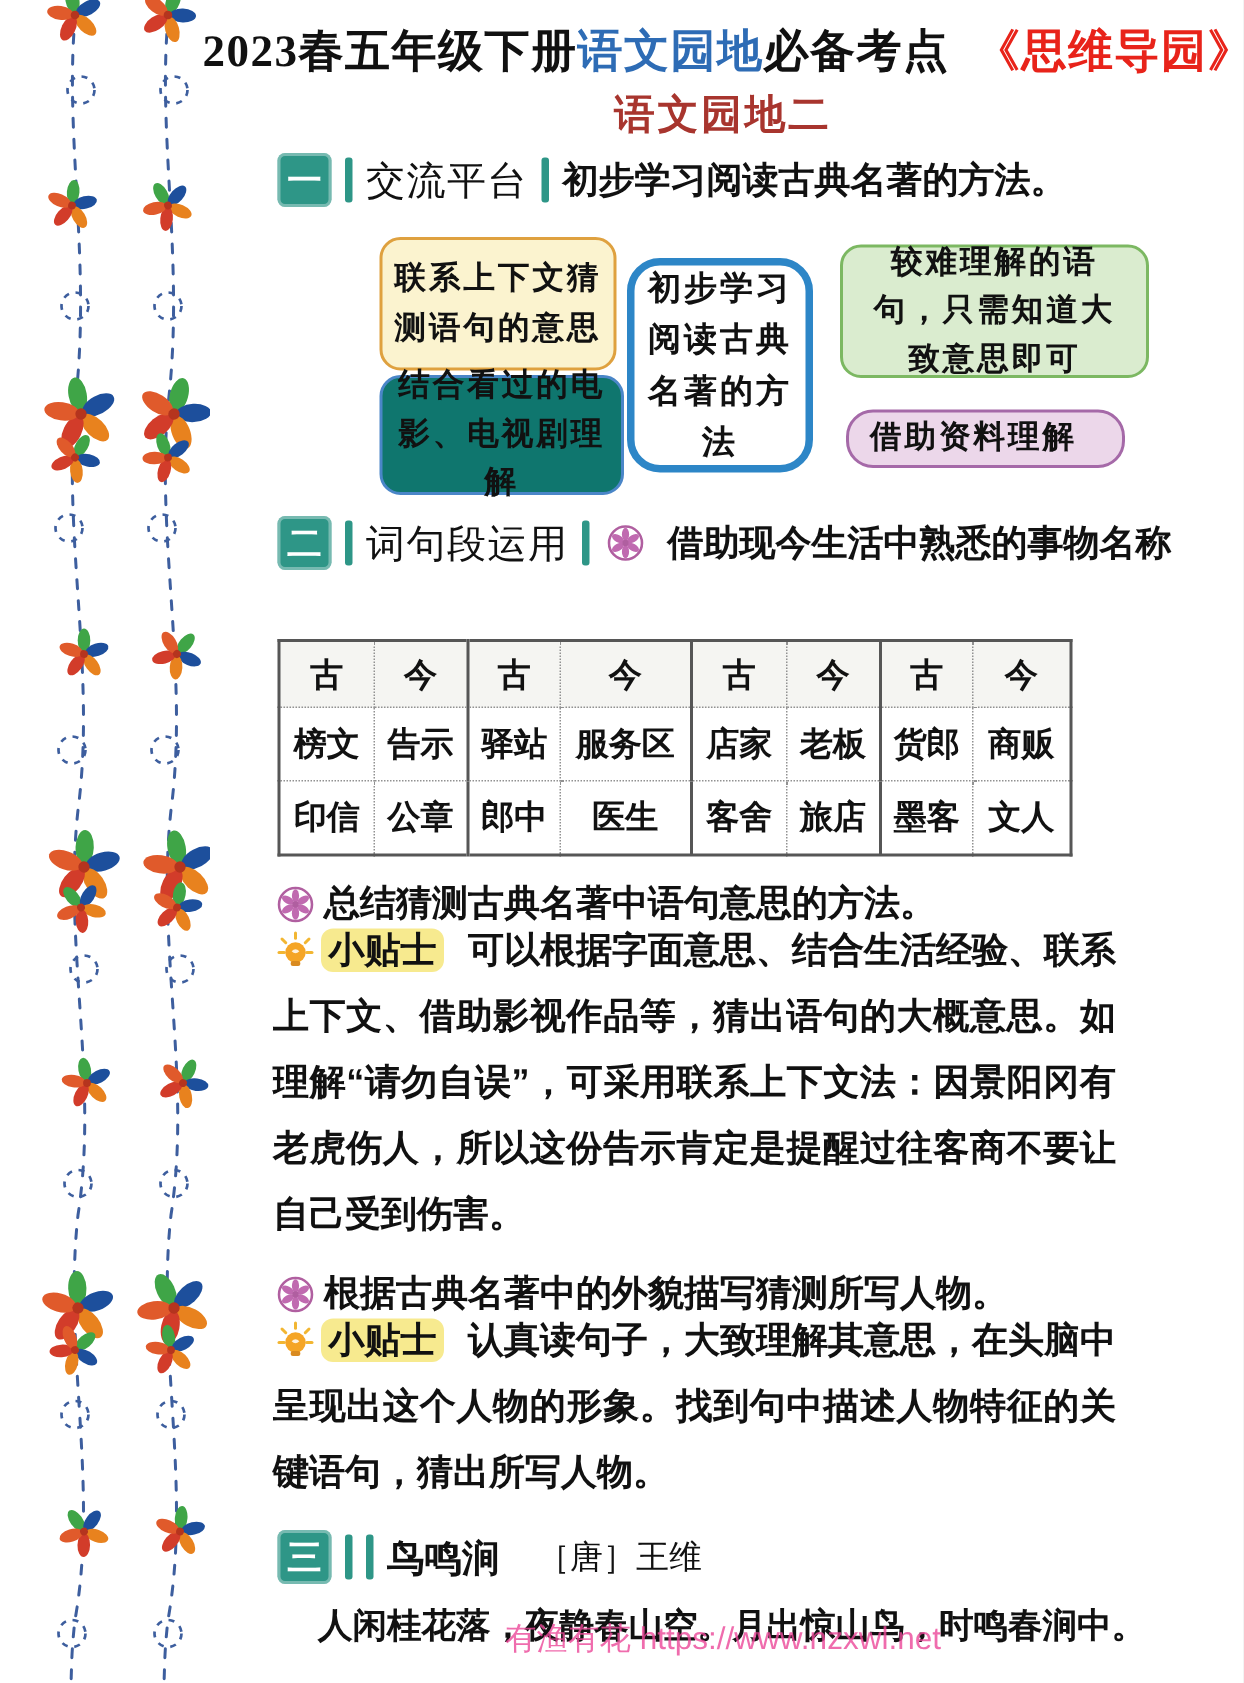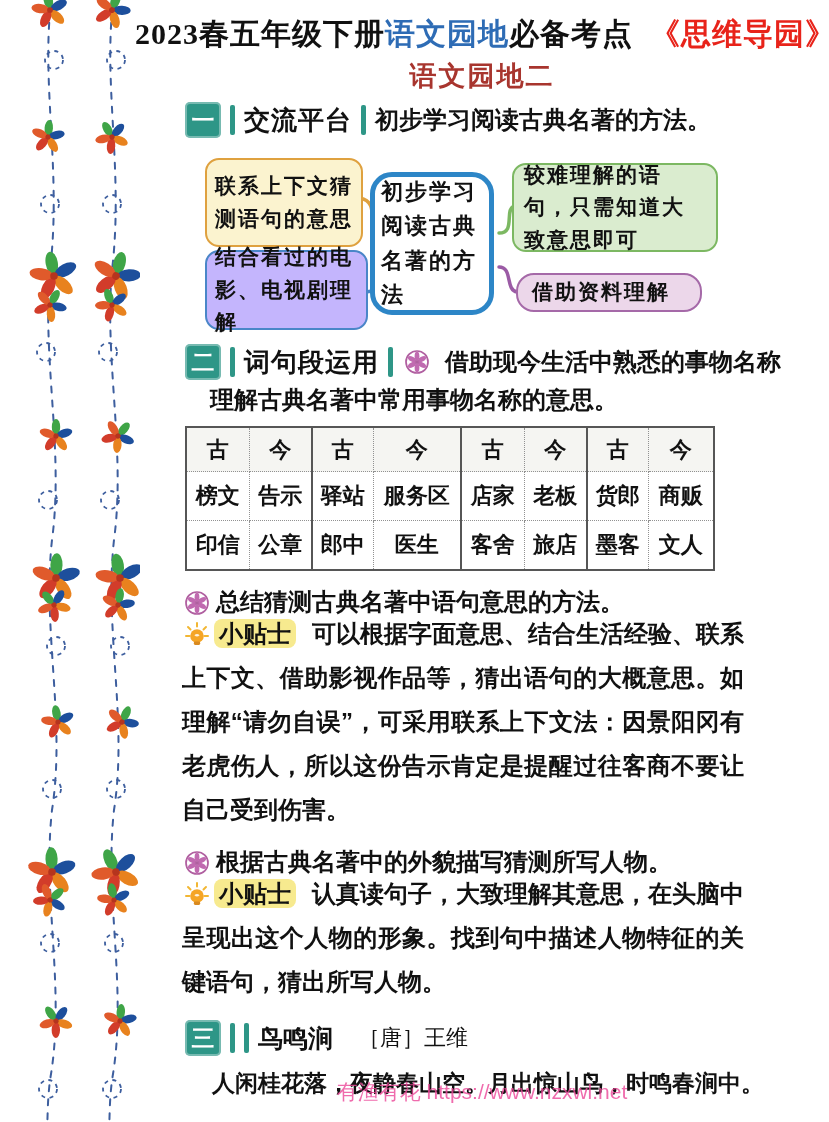--- a/index.html
+++ b/index.html
@@ -14,30 +14,30 @@
   .t-blue{color:#2e6cb5;} .t-red{color:#e8231a;margin-left:17px;}
   .subtitle{position:absolute;left:135px;top:58px;width:694px;text-align:center;
             font-family:"Liberation Serif","DejaVu Serif",serif;font-weight:bold;
             font-size:27px;color:#a8352e;letter-spacing:2px;}
   
   .sec-head{position:absolute;display:flex;align-items:center;gap:9px;white-space:nowrap;}
   .badge{width:36px;height:36px;background:#2e9687;color:#fff;border-radius:5px;
          display:flex;align-items:center;justify-content:center;font-size:23px;font-weight:bold;
          box-shadow:inset 0 0 0 2px rgba(255,255,255,.35);}
   .bar{width:5px;height:30px;background:#2e9687;border-radius:2px;}
-  .sec-label{font-size:26px;font-weight:700;letter-spacing:1px;}
+  .sec-label{font-size:26px;font-weight:400;letter-spacing:1px;}
   .sec-desc{font-size:24px;font-weight:700;}
   .sec-desc2{position:absolute;left:210px;font-size:24px;font-weight:700;white-space:nowrap;}
   
   .mm-box{position:absolute;box-sizing:border-box;display:flex;align-items:center;justify-content:center;
-          text-align:left;font-weight:800;border-radius:14px;line-height:1.55;letter-spacing:2px;}
+          text-align:center;font-weight:800;border-radius:14px;line-height:1.55;letter-spacing:2px;margin-left:48px;}
   #mm-center{left:370px;top:172px;width:124px;height:143px;background:#ffffff;border:5px solid #2d86c7;
              border-radius:22px;font-size:22px;padding:4px 6px;}
   #mm-tl{left:205px;top:158px;width:158px;height:89px;background:#fbf3cf;border:2.5px solid #dfa13f;font-size:21px;padding:4px 8px;}
-  #mm-bl{left:205px;top:250px;width:163px;height:80px;background:#c4b5fd;border:2.5px solid #4a86c8;font-size:21px;padding:4px 8px;}
+  #mm-bl{left:205px;top:250px;width:163px;height:80px;background:#0f766e;border:2.5px solid #4a86c8;font-size:21px;padding:4px 8px;}
   #mm-tr{left:512px;top:163px;width:206px;height:89px;background:#daeccf;border:2.5px solid #7cb862;font-size:21px;padding:4px 10px;}
   #mm-br{left:516px;top:273px;width:186px;height:39px;background:#ecd7ea;border:2.5px solid #a569a8;
          border-radius:18px;font-size:21px;justify-content:flex-start;padding:2px 6px 2px 14px;}
   #connectors{position:absolute;left:0;top:0;width:829px;height:1122px;pointer-events:none;}
   
   .flower{vertical-align:-6px;margin:0 6px 0 2px;}
   .bulb{vertical-align:-7px;margin-right:2px;}
   
   .gu-table{position:absolute;left:185px;top:426px;border-collapse:collapse;table-layout:fixed;
             font-size:22px;font-weight:700;text-align:center;border:2.5px solid #565656;background:#fff;}
@@ -176,21 +176,20 @@
   <div class="sec-head" style="left:185px;top:344px;">
     <div class="badge">二</div>
     <div class="bar"></div>
     <div class="sec-label">词句段运用</div>
     <div class="bar"></div>
     <svg class="flower" width="26" height="26" viewBox="-13 -13 26 26">
         <use href="#flower"></use>
       </svg>
     <div class="sec-desc">借助现今生活中熟悉的事物名称</div>
   </div>
-  <div class="sec-desc2" style="top:384px;">理解古典名著中常用事物名称的意思。</div>
 
   <table class="gu-table">
     <colgroup>
         <col style="width:63px">
         <col style="width:63px">
         <col style="width:61px">
         <col style="width:88px">
         <col style="width:63px">
         <col style="width:63px">
         <col style="width:61px">

